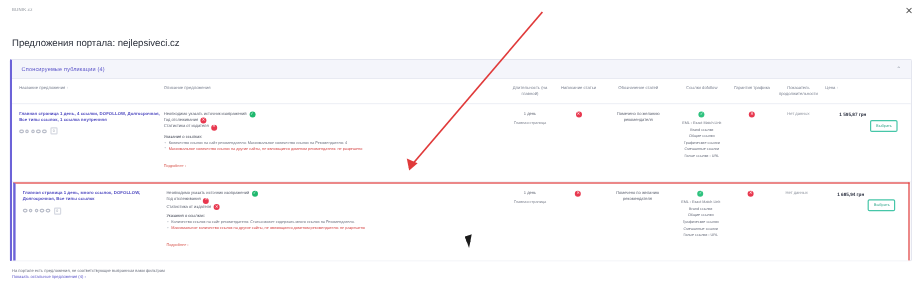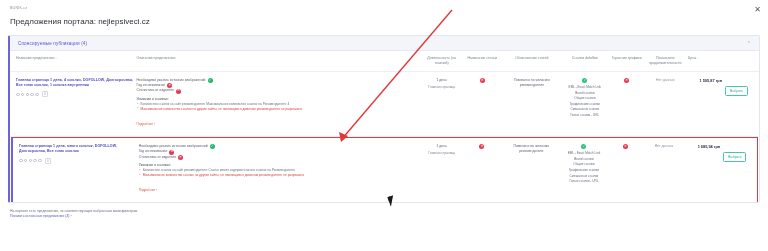--- a/index.html
+++ b/index.html
@@ -7,21 +7,21 @@
     width: 768px; height: 251px;
     background: #ffffff;
     font-family: "Liberation Sans", sans-serif;
     overflow: hidden;
   }
   body { position: relative; }
 
   
   .topbar { padding: 5px 10px 0 10px; position: relative; }
   .brand { font-size: 3.6px; color: #8a8f98; letter-spacing: .2px; line-height: 6px; }
-  .page-title { font-size: 8px; color: #2a2f3a; line-height: 12px; margin-top: 5px; }
+  .page-title { font-size: 8px; color: #2a2f3a; line-height: 12px; margin-top: 19px; }
   .win-close {
     position: absolute; right: 6px; top: 5px;
     width: 9px; height: 9px; color: #555; font-size: 8px;
     line-height: 9px; text-align: center; cursor: pointer;
   }
 
   
   .panel {
     margin: 7px 8px 0 8px;
     border: 1px solid #e4e6ef;

